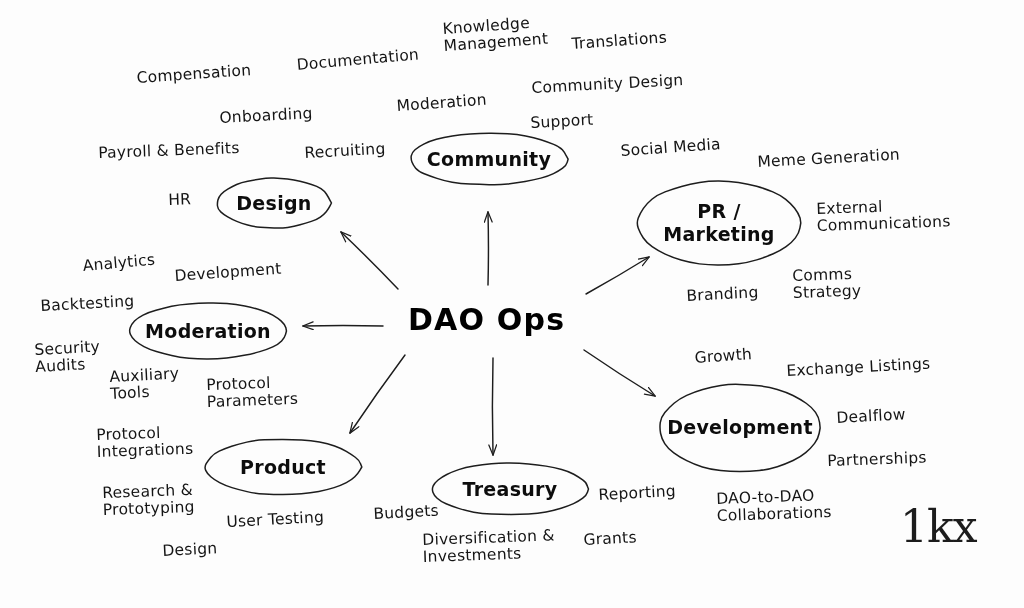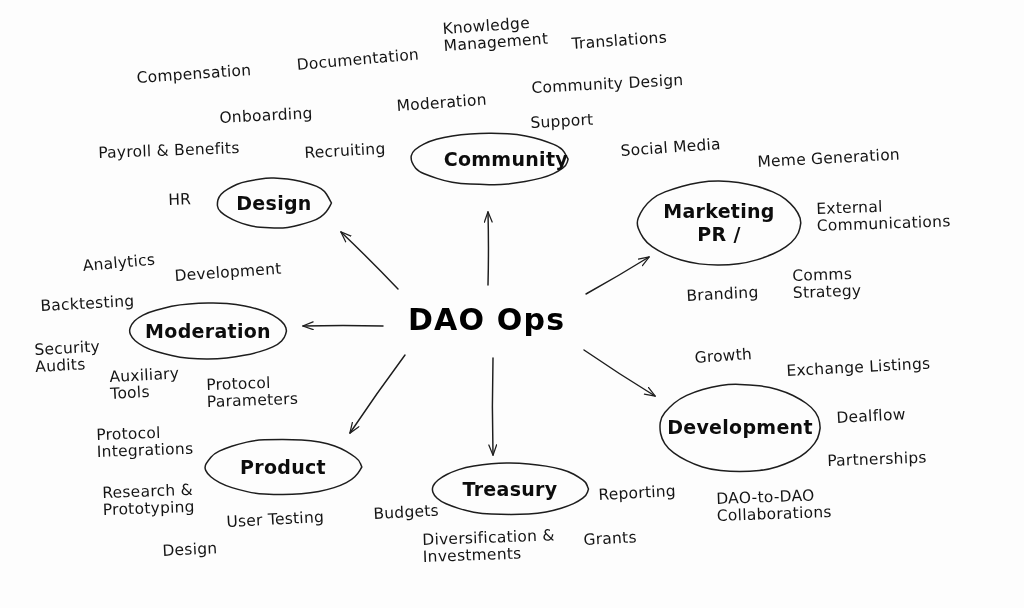--- a/index.html
+++ b/index.html
@@ -111,29 +111,29 @@
         <path d="M584,350 Q618.9,373.9 655,396" fill="none" stroke="#1d1d1d" stroke-width="1.45" stroke-linecap="round" marker-end="url(#ah)"></path>
       </g>
   </svg>
 
   <div id="text-layer">
       <div class="hub-node" style="left: 217px; top: 178px; width: 114px; height: 50px;">
         <div class="hub">
           <span style="display:block">Design</span>
         </div>
       </div>
-      <div class="hub-node" style="left: 410px; top: 133px; width: 158px; height: 52px; justify-content: flex-end;">
+      <div class="hub-node" style="left: 410px; top: 133px; width: 158px; height: 52px;">
         <div class="hub">
           <span style="display:block">Community</span>
         </div>
       </div>
       <div class="hub-node" style="left: 637px; top: 181px; width: 164px; height: 84px;">
         <div class="hub two-line">
+          <span style="display:block">PR /</span>
           <span style="display:block">Marketing</span>
-          <span style="display:block">PR /</span>
         </div>
       </div>
       <div class="hub-node" style="left: 129px; top: 303px; width: 158px; height: 56px;">
         <div class="hub">
           <span style="display:block">Moderation</span>
         </div>
       </div>
       <div class="hub-node" style="left: 659px; top: 384px; width: 162px; height: 88px;">
         <div class="hub two-line">
           <span style="display:block">Development</span>
@@ -180,15 +180,16 @@
       <div class="label leaf" style="left: 422px; top: 532px; transform: rotate(-2deg);"><span style="display:block">Diversification &amp;</span><span style="display:block">Investments</span></div>
       <div class="label leaf" style="left: 598px; top: 487px; transform: rotate(-3deg);"><span style="display:block">Reporting</span></div>
       <div class="label leaf" style="left: 583px; top: 532px; transform: rotate(-3deg);"><span style="display:block">Grants</span></div>
       <div class="label leaf" style="left: 694px; top: 350px; transform: rotate(-4deg);"><span style="display:block">Growth</span></div>
       <div class="label leaf" style="left: 786px; top: 363px; transform: rotate(-3deg);"><span style="display:block">Exchange Listings</span></div>
       <div class="label leaf" style="left: 836px; top: 410px; transform: rotate(-3deg);"><span style="display:block">Dealflow</span></div>
       <div class="label leaf" style="left: 827px; top: 453px; transform: rotate(-2deg);"><span style="display:block">Partnerships</span></div>
       <div class="label leaf" style="left: 716px; top: 491px; transform: rotate(-2deg);"><span style="display:block">DAO-to-DAO</span><span style="display:block">Collaborations</span></div>
     </div>
 
+  <div class="brand-logo" style="left:900px; top:505px;">1kx</div>
   <div class="brand-handle" style="left:898px; top:568px;margin-top:46px;">@nichanank</div>
 
 </div>
 
 </body></html>

